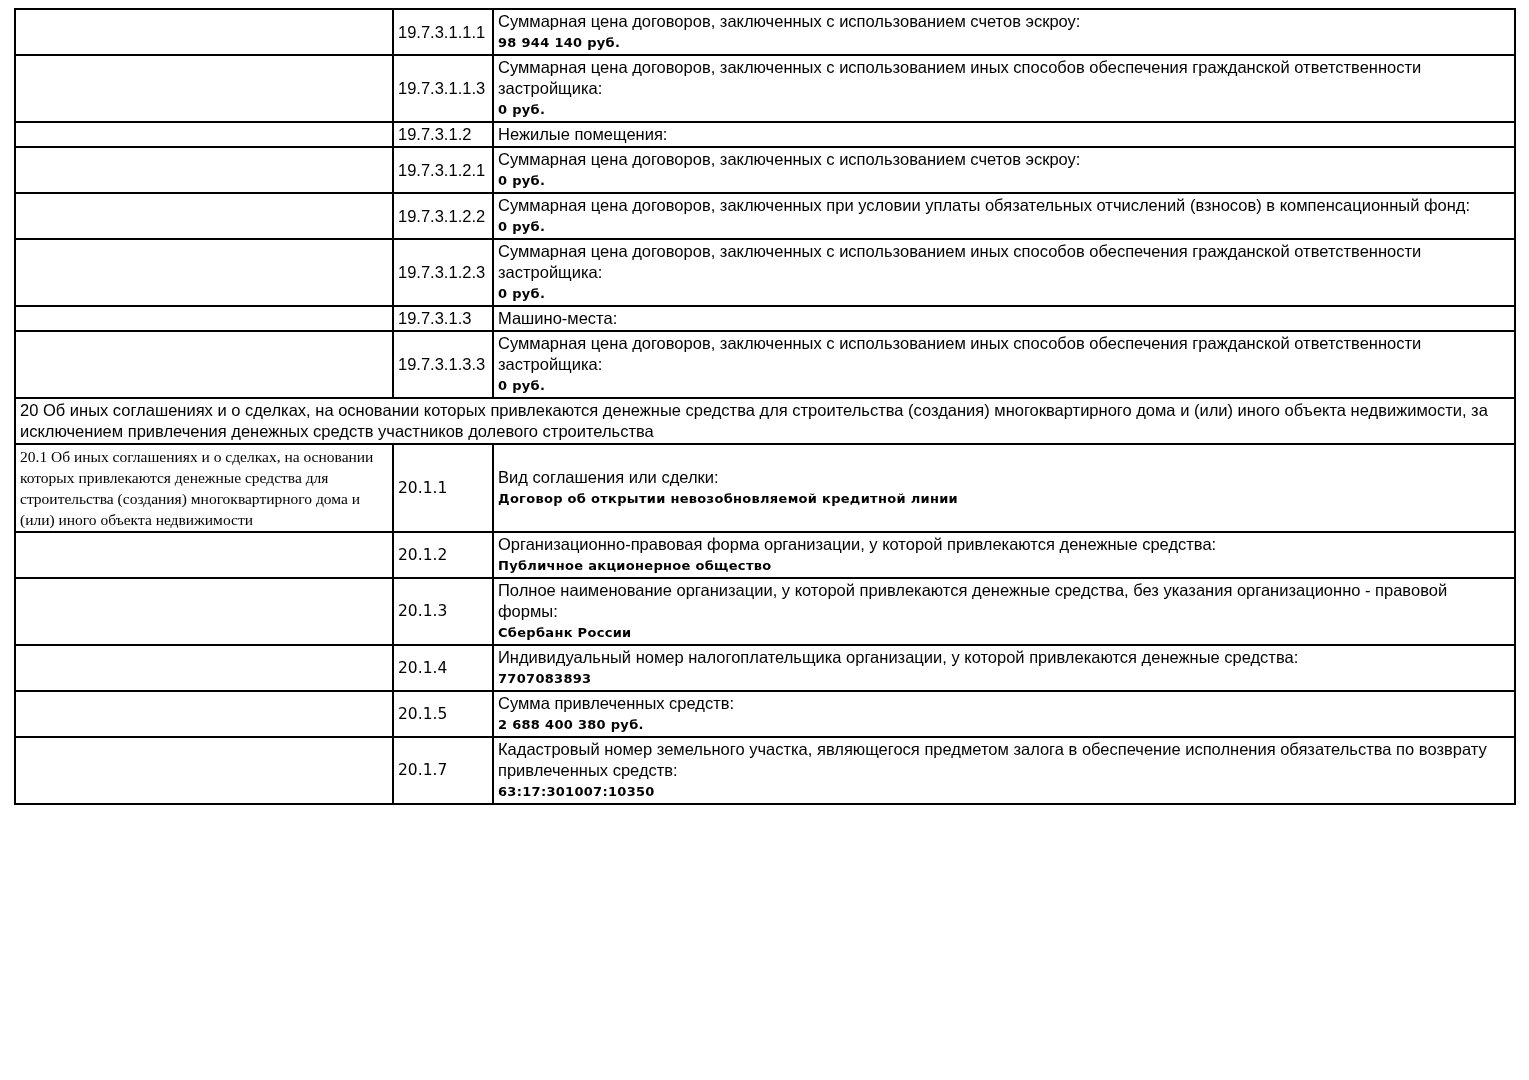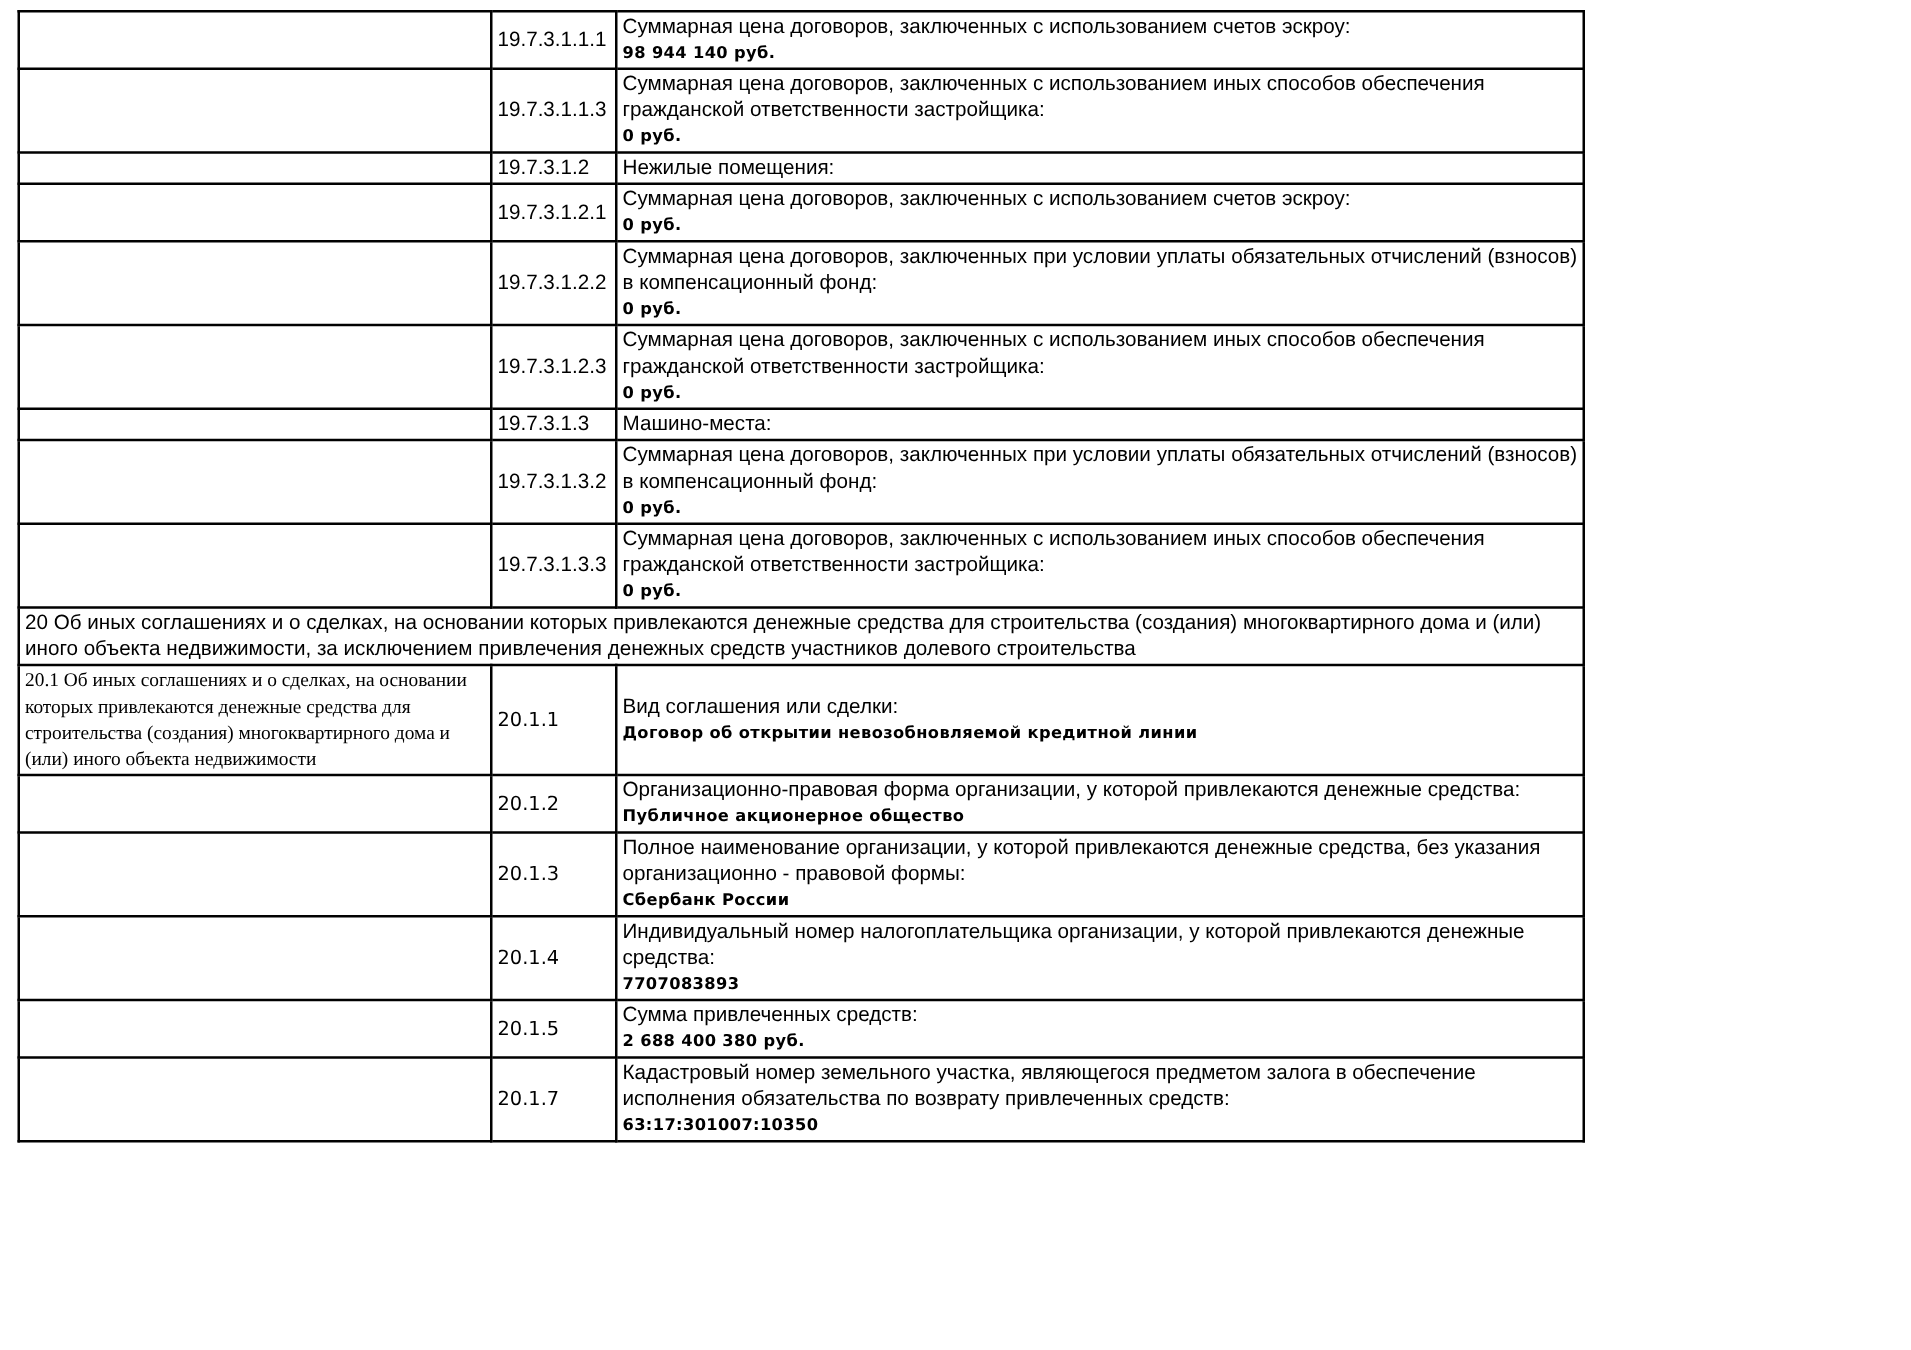--- a/index.html
+++ b/index.html
@@ -11,21 +11,21 @@
     overflow: hidden;
   }
   .page {
     box-sizing: border-box;
     width: 1529px;
     padding: 8px 13px 0 14px;
   }
   table.decl {
     border-collapse: collapse;
     table-layout: fixed;
-    width: 1254px;
+    width: 1502px;
     background: #ffffff;
   }
   table.decl td {
     border: 2px solid #000000;
     vertical-align: middle;
     padding: 1px 4px;
     color: #000000;
     overflow: hidden;
   }
   .narrow {
@@ -120,28 +120,20 @@
         </tr>
         <tr>
           <td class="left"></td>
           <td class="code narrow">19.7.3.1.3</td>
           <td class="content">
             <div class="label">Машино-места:</div>
           </td>
         </tr>
         <tr>
           <td class="left"></td>
-          <td class="code narrow">19.7.3.1.3.2</td>
-          <td class="content">
-            <div class="label">Суммарная цена договоров, заключенных при условии уплаты обязательных отчислений (взносов) в компенсационный фонд:</div>
-            <div class="value">0 руб.</div>
-          </td>
-        </tr>
-        <tr>
-          <td class="left"></td>
           <td class="code narrow">19.7.3.1.3.3</td>
           <td class="content">
             <div class="label">Суммарная цена договоров, заключенных с использованием иных способов обеспечения гражданской ответственности застройщика:</div>
             <div class="value">0 руб.</div>
           </td>
         </tr>
         <tr>
           <td colspan="3" class="section narrow">20 Об иных соглашениях и о сделках, на основании которых привлекаются денежные средства для строительства (создания) многоквартирного дома и (или) иного объекта недвижимости, за исключением привлечения денежных средств участников долевого строительства</td>
         </tr>
         <tr>

